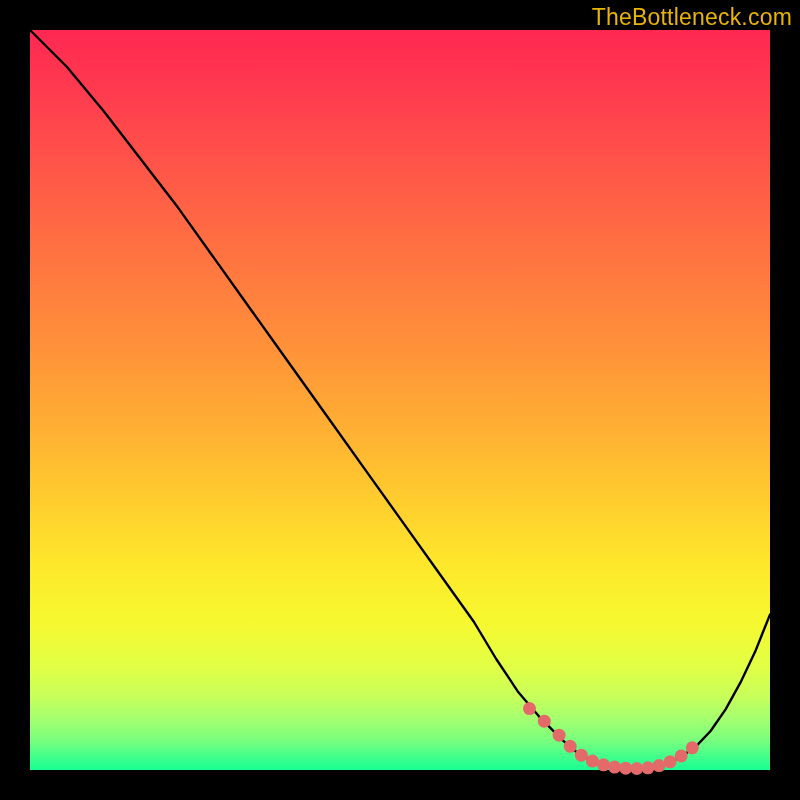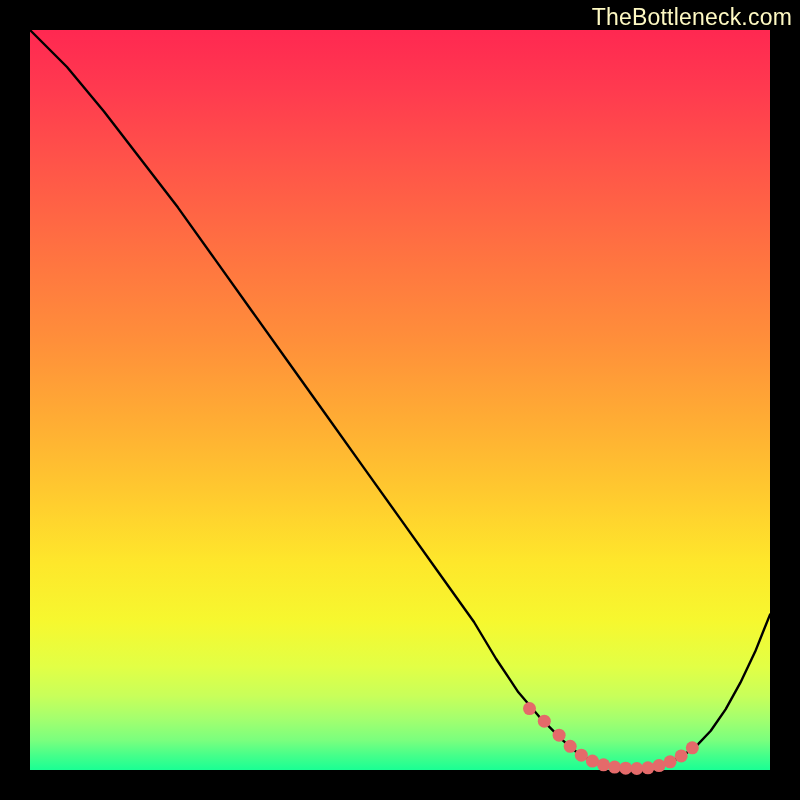--- a/index.html
+++ b/index.html
@@ -42,21 +42,21 @@
       #a5ff6e 93%,
       #7aff7e 96%,
       #46ff8a 98%,
       #1aff94 100%
     );
   }
   .watermark {
     position: absolute;
     top: 4px;
     right: 8px;
-    color: #fef9c3;
+    color: #eab308;
     font-size: 23px;
     font-weight: 500;
     letter-spacing: 0.2px;
     user-select: none;
   }
   svg.overlay {
     position: absolute;
     left: 30px;
     top: 30px;
     width: 740px;

